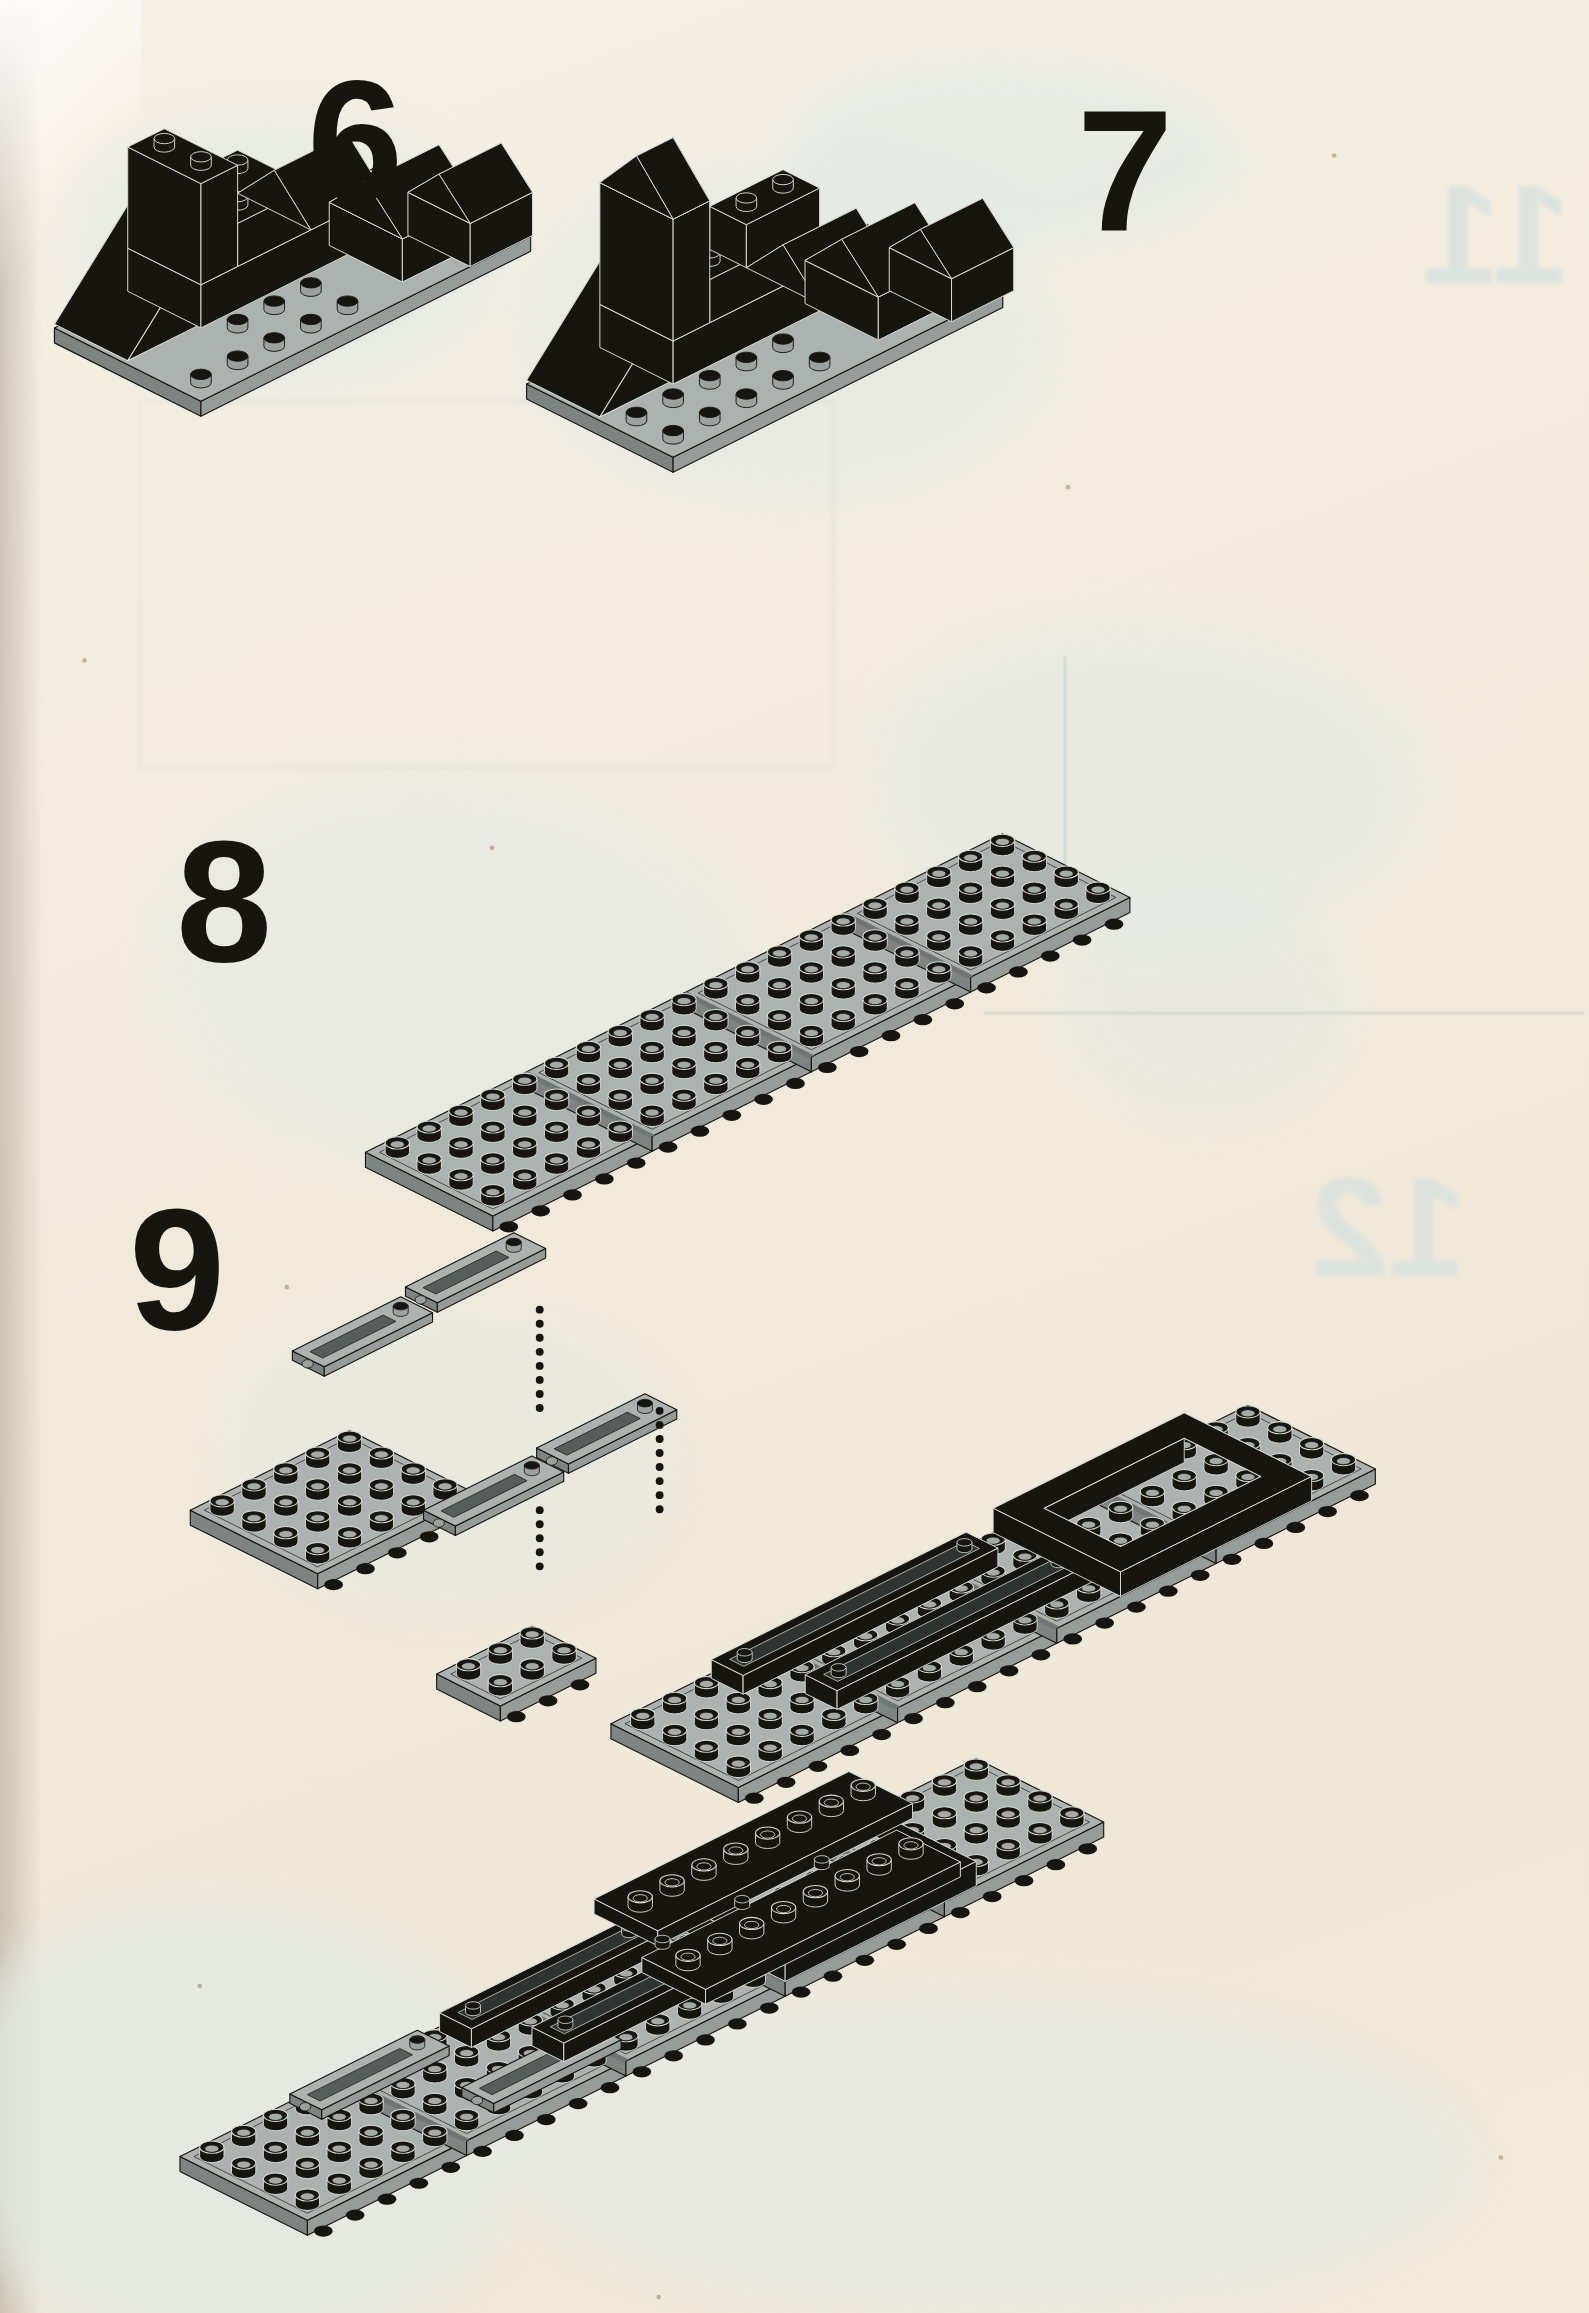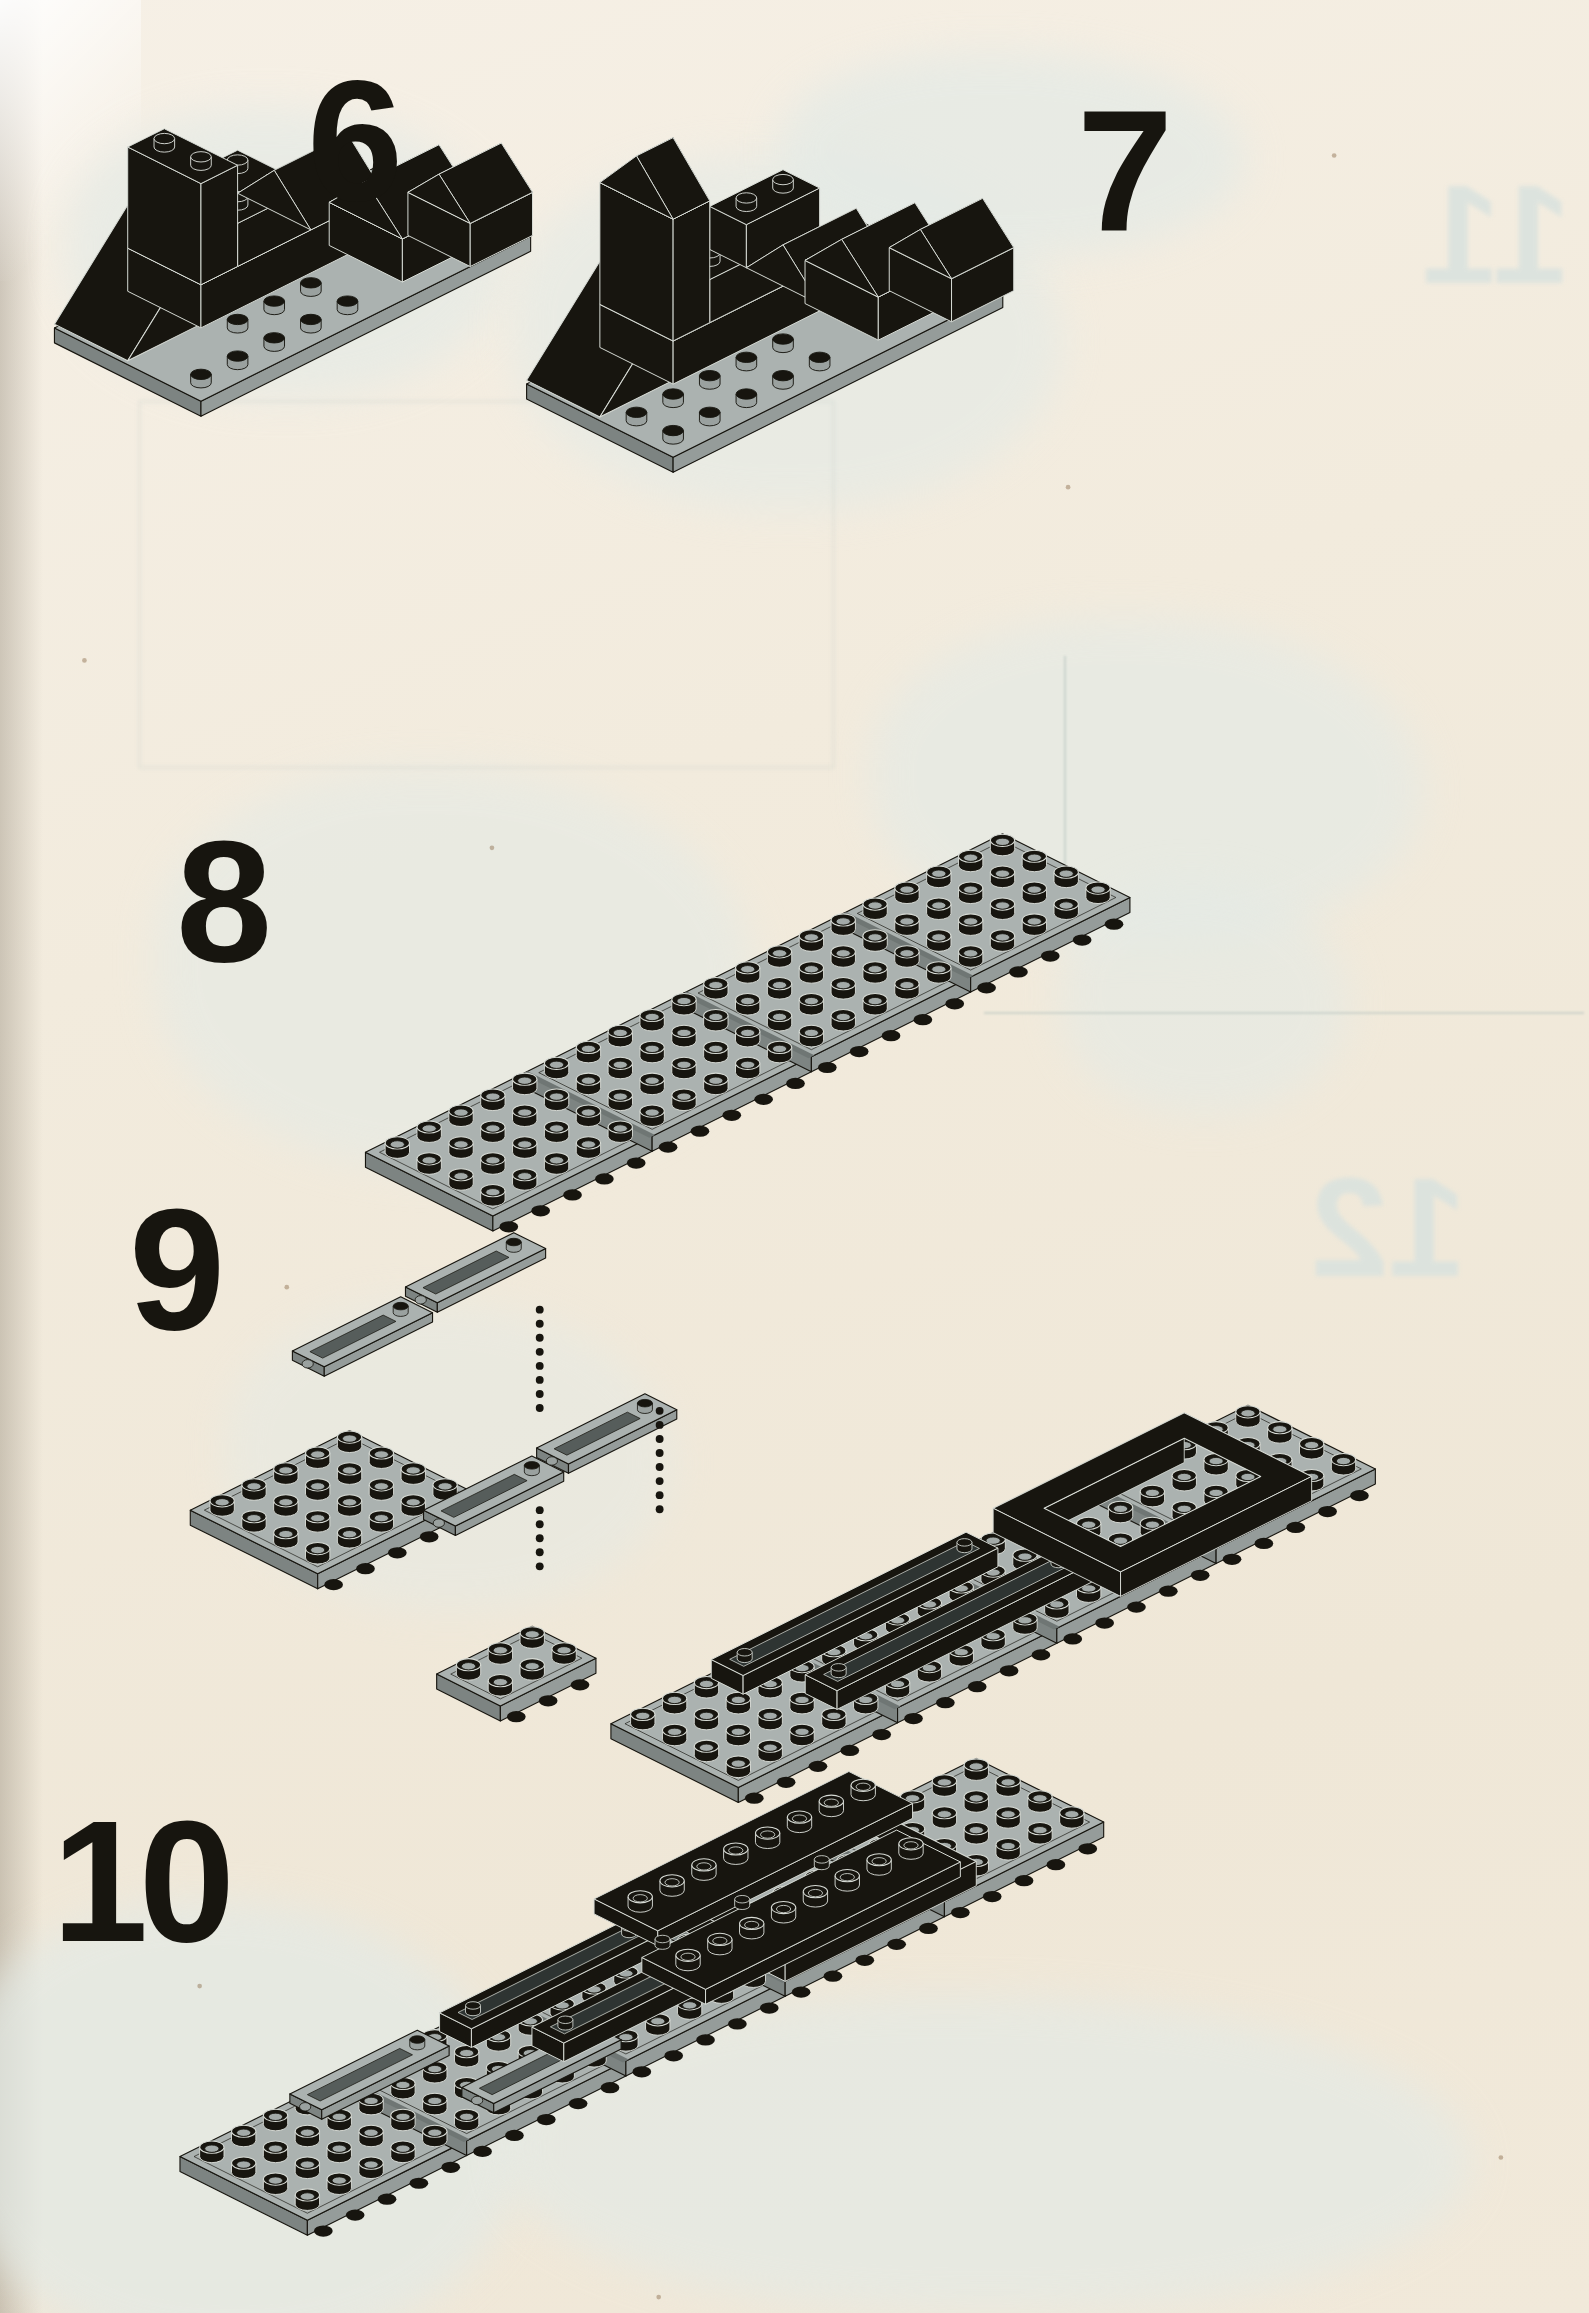--- a/index.html
+++ b/index.html
@@ -1377,15 +1377,14 @@
         <circle cx="1140" cy="520" r="2.5" fill="#8a6a4a" opacity="0.45"></circle>
         <circle cx="703" cy="2452" r="2.5" fill="#8a6a4a" opacity="0.45"></circle>
         <circle cx="90" cy="705" r="2.5" fill="#8a6a4a" opacity="0.45"></circle>
       </g>
     </svg>
 
   <div class="num" style="left:307px;top:54px;">6</div>
   <div class="num" style="left:1077px;top:84px;">7</div>
   <div class="num" style="left:176px;top:815px;">8</div>
   <div class="num" style="left:129px;top:1183px;">9</div>
-  <div class="num" style="left:52px;top:1795px;letter-spacing:-9.4px;">10</div>
 </div>
 
 
 </body></html>

